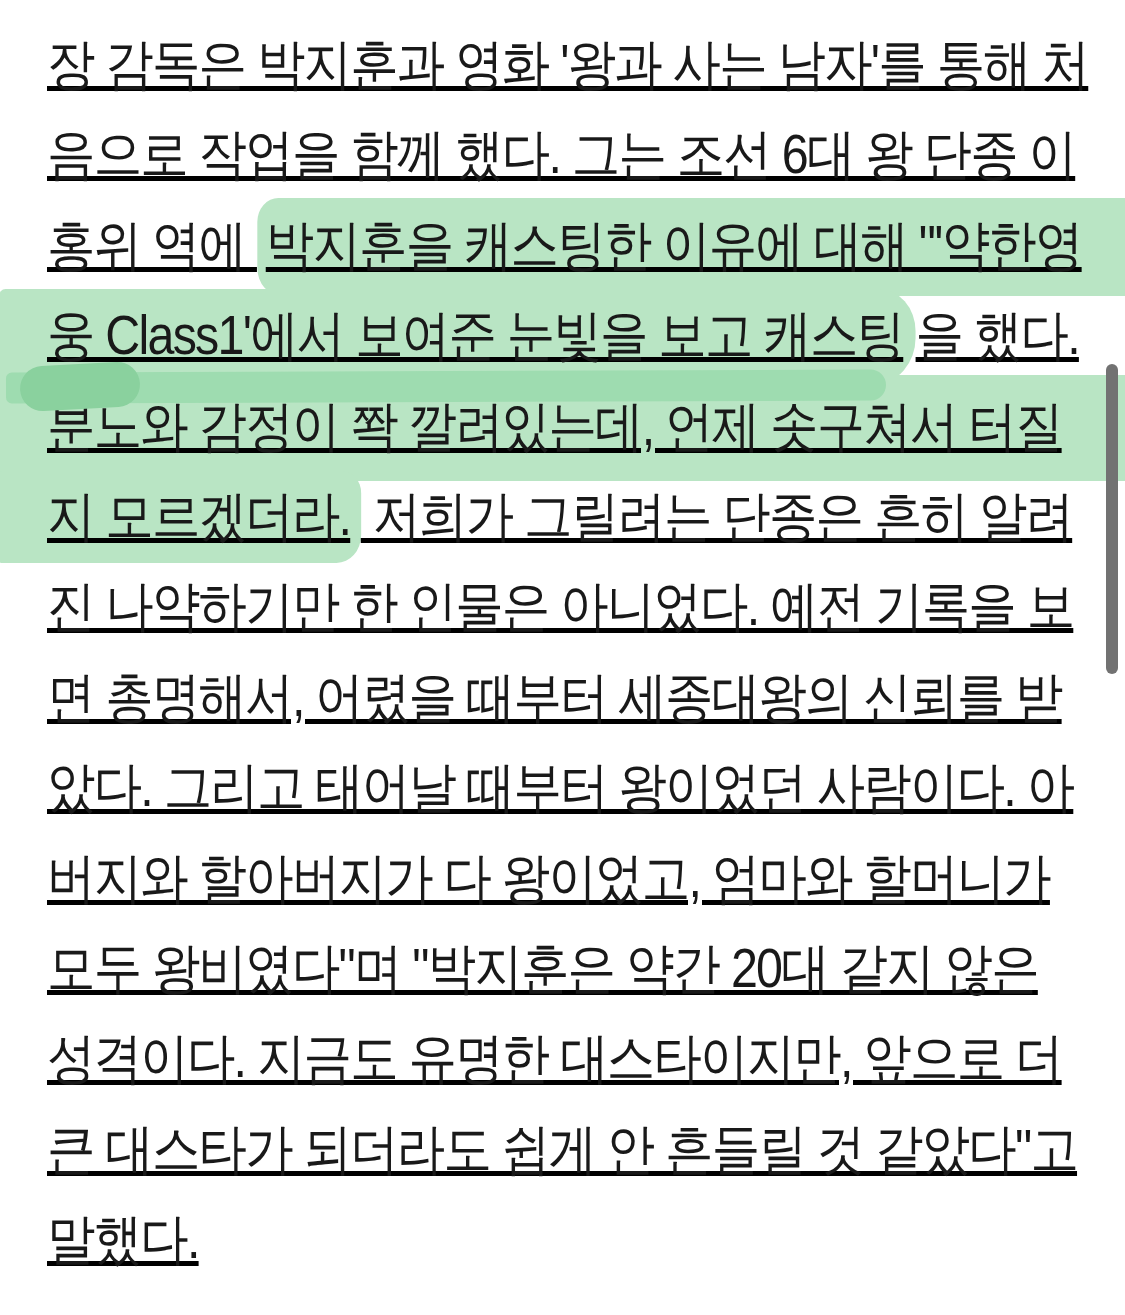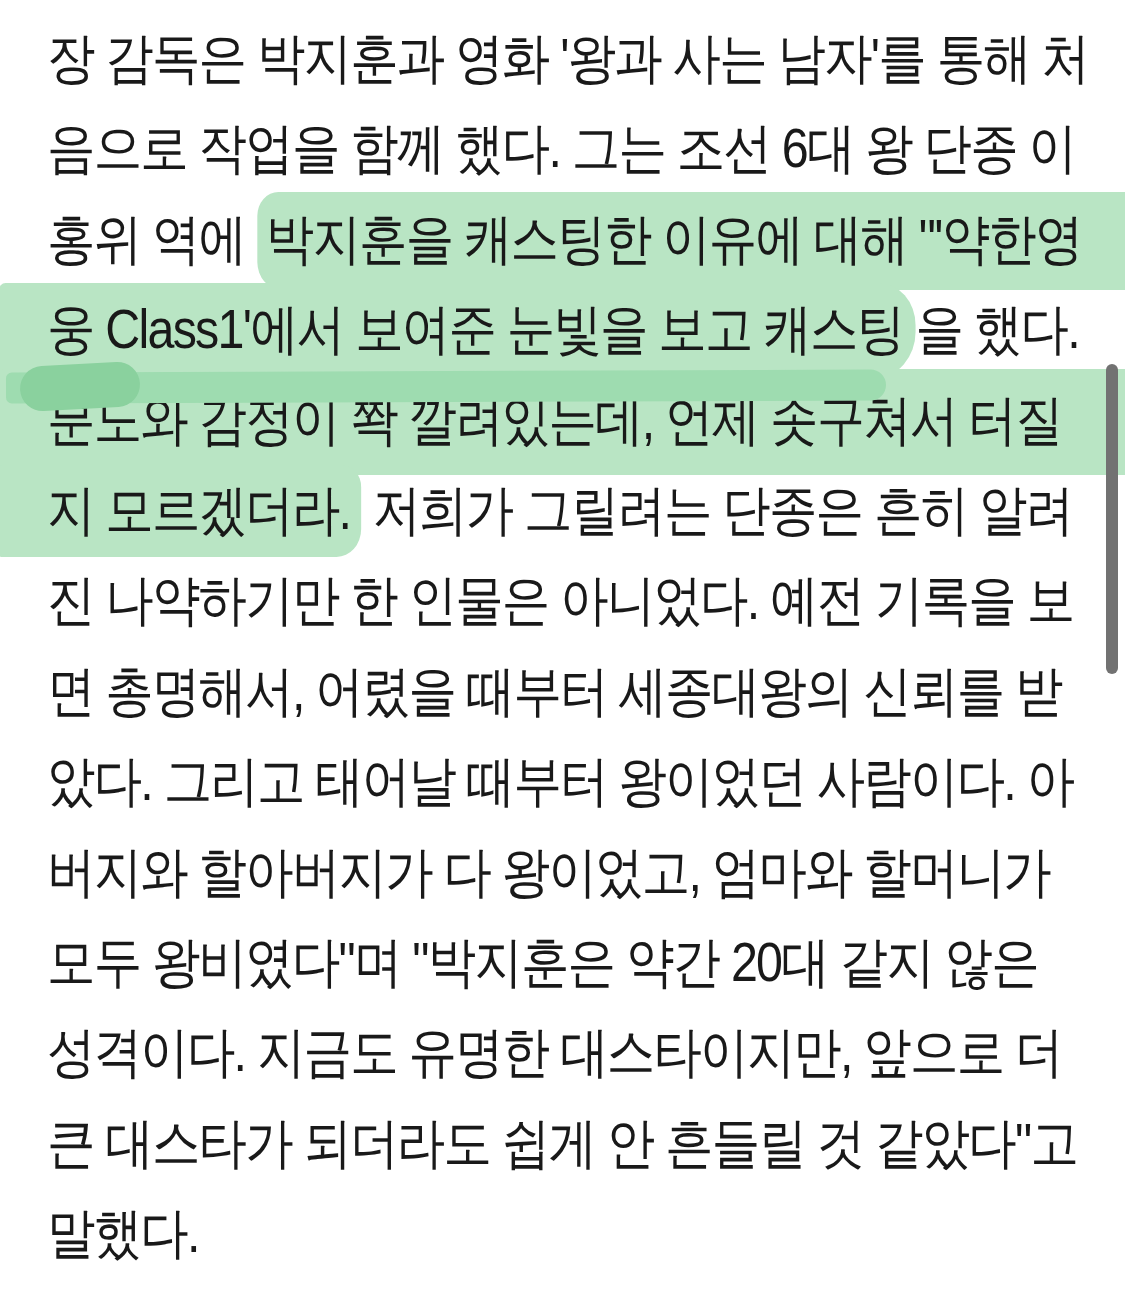--- a/index.html
+++ b/index.html
@@ -5,22 +5,23 @@
   html,body{margin:0;padding:0;}
   body{
     width:1125px;height:1315px;
     background:#ffffff;
     overflow:hidden;
     position:relative;
     font-family:"Liberation Sans","DejaVu Sans",sans-serif;
   }
   
   .article{
-    position:absolute;left:47px;top:13px;right:0;
+    position:absolute;left:47px;top:19px;right:0;
     z-index:2;
+    text-decoration:underline;
   }
   .line{
     white-space:nowrap;
     height:90.4px;line-height:90.4px;
     font-size:55px;letter-spacing:-2px;
     color:#191919;
     transform:scaleX(0.88);
     transform-origin:0 50%;
   }
   

